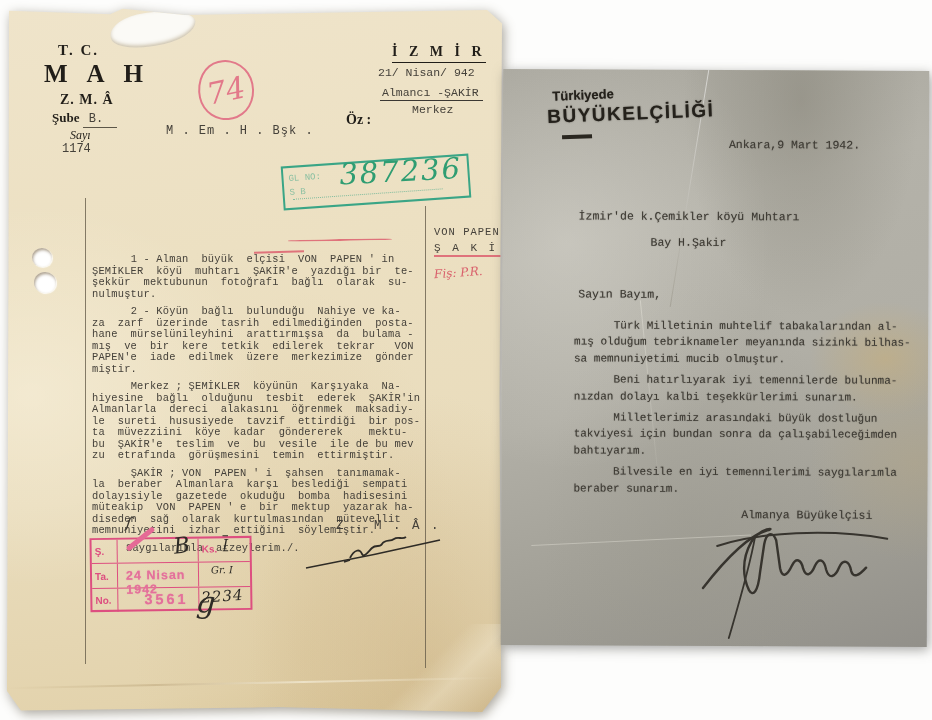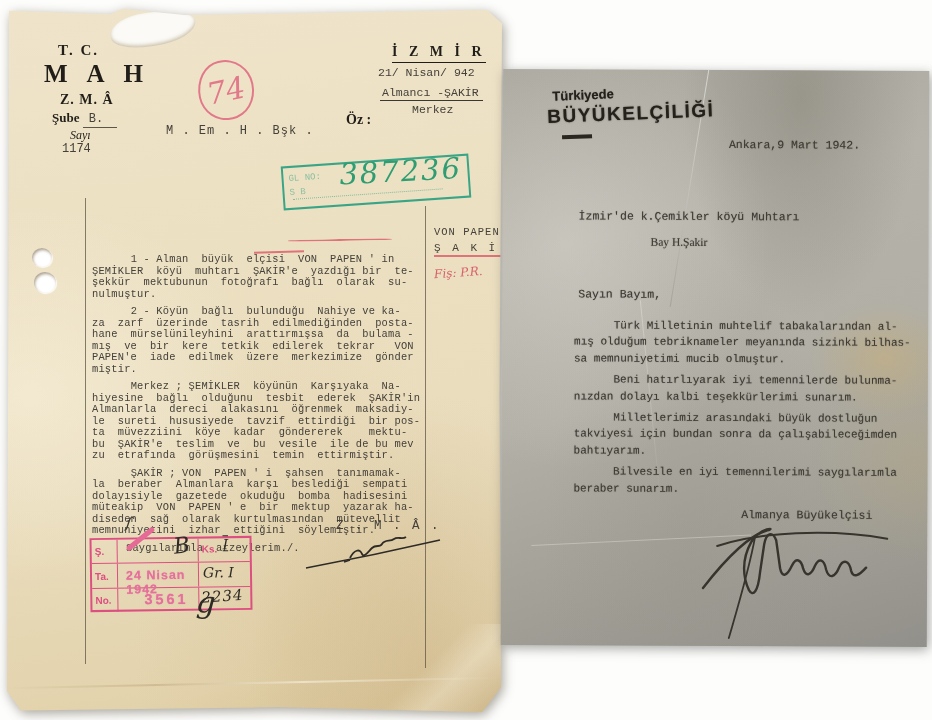--- a/index.html
+++ b/index.html
@@ -112,21 +112,21 @@
   .es-slash { position:absolute; left:6px; top:-3px; width:34px; height:5px; background:#e56a96;
     transform:rotate(-38deg); border-radius:2px; }
   .hand { font-family:"DejaVu Serif", serif; font-style:italic; color:#2e2b26; }
   .es-b { position:absolute; left:56px; top:-6px; font-size:22px; transform:rotate(-6deg); }
   .es-ks { position:absolute; left:3px; top:5px; color:#dd4f80; font-size:10px; font-weight:bold; }
   .es-ks-val { position:absolute; left:24px; top:-2px; font-size:14px;
     text-decoration:underline overline; }
   .stamped-pink { font-family:"Liberation Sans", sans-serif; color:#e4709b; font-weight:bold;
     text-shadow:0 0 1px rgba(228,112,155,.7); }
   .es-date { position:absolute; left:8px; top:5px; font-size:12.5px; letter-spacing:1px; }
-  .es-gr { position:absolute; left:4px; top:2px; font-size:14px; }
+  .es-gr { position:absolute; left:12px; top:2px; font-size:10px; }
   .es-num { position:absolute; left:26px; top:3px; font-size:14.5px; letter-spacing:3px; }
   .es-handnum { position:absolute; left:2px; top:0px; font-size:15px; letter-spacing:1px; transform:rotate(-3deg); }
   .es-g-flourish { position:absolute; left:104px; top:46px; font-size:30px;
     font-family:"DejaVu Serif", serif; font-style:italic; color:#2e2b26; transform:rotate(4deg); }
 
   
   .doc-right-wrap { position:absolute; left:502px; top:70px; width:426px; height:576px;
     filter:drop-shadow(2px 3px 6px rgba(80,80,75,.5)); }
   .doc-right { position:absolute; inset:0; transform:rotate(.25deg);
     background:
@@ -151,21 +151,21 @@
 
   .emb-stamp { position:absolute; left:44px; top:16px; transform:rotate(-2.5deg); color:#24211b; }
   .emb-line1 { font-size:13px; font-weight:bold; margin-left:6px;
     font-family:"Liberation Sans", sans-serif; text-shadow:0 0 1px rgba(36,33,27,.6); }
   .emb-line2 { font-size:19px; font-weight:bold; letter-spacing:1.5px; margin-top:2px;
     font-family:"Liberation Sans", sans-serif; text-shadow:0 0 1.5px rgba(36,33,27,.6); }
   .emb-dash { width:30px; height:4px; background:#2a2720; margin:8px 0 0 14px; }
 
   .photo-date { position:absolute; left:226px; top:68px; font-size:11.5px; }
   .addr-1 { position:absolute; left:76px; top:140px; font-size:11.5px; }
-  .addr-2 { position:absolute; left:148px; top:166px; font-size:11.5px;font-family:Liberation Serif, serif; }
+  .addr-2 { position:absolute; left:148px; top:166px; font-size:11.5px; }
   .salutation { position:absolute; left:76px; top:218px; font-size:11.5px; }
   .photo-body { position:absolute; left:72px; top:248px; width:348px;
     font-size:11px; line-height:16.4px; }
   .photo-body p { white-space:pre-wrap; margin:0 0 5px 0; }
   .sig-title { position:absolute; left:240px; top:438px; font-size:11.5px; }
   .sig-vp-svg { position:absolute; left:188px; top:450px; }
 </style>
 </head>
 <body>
 

